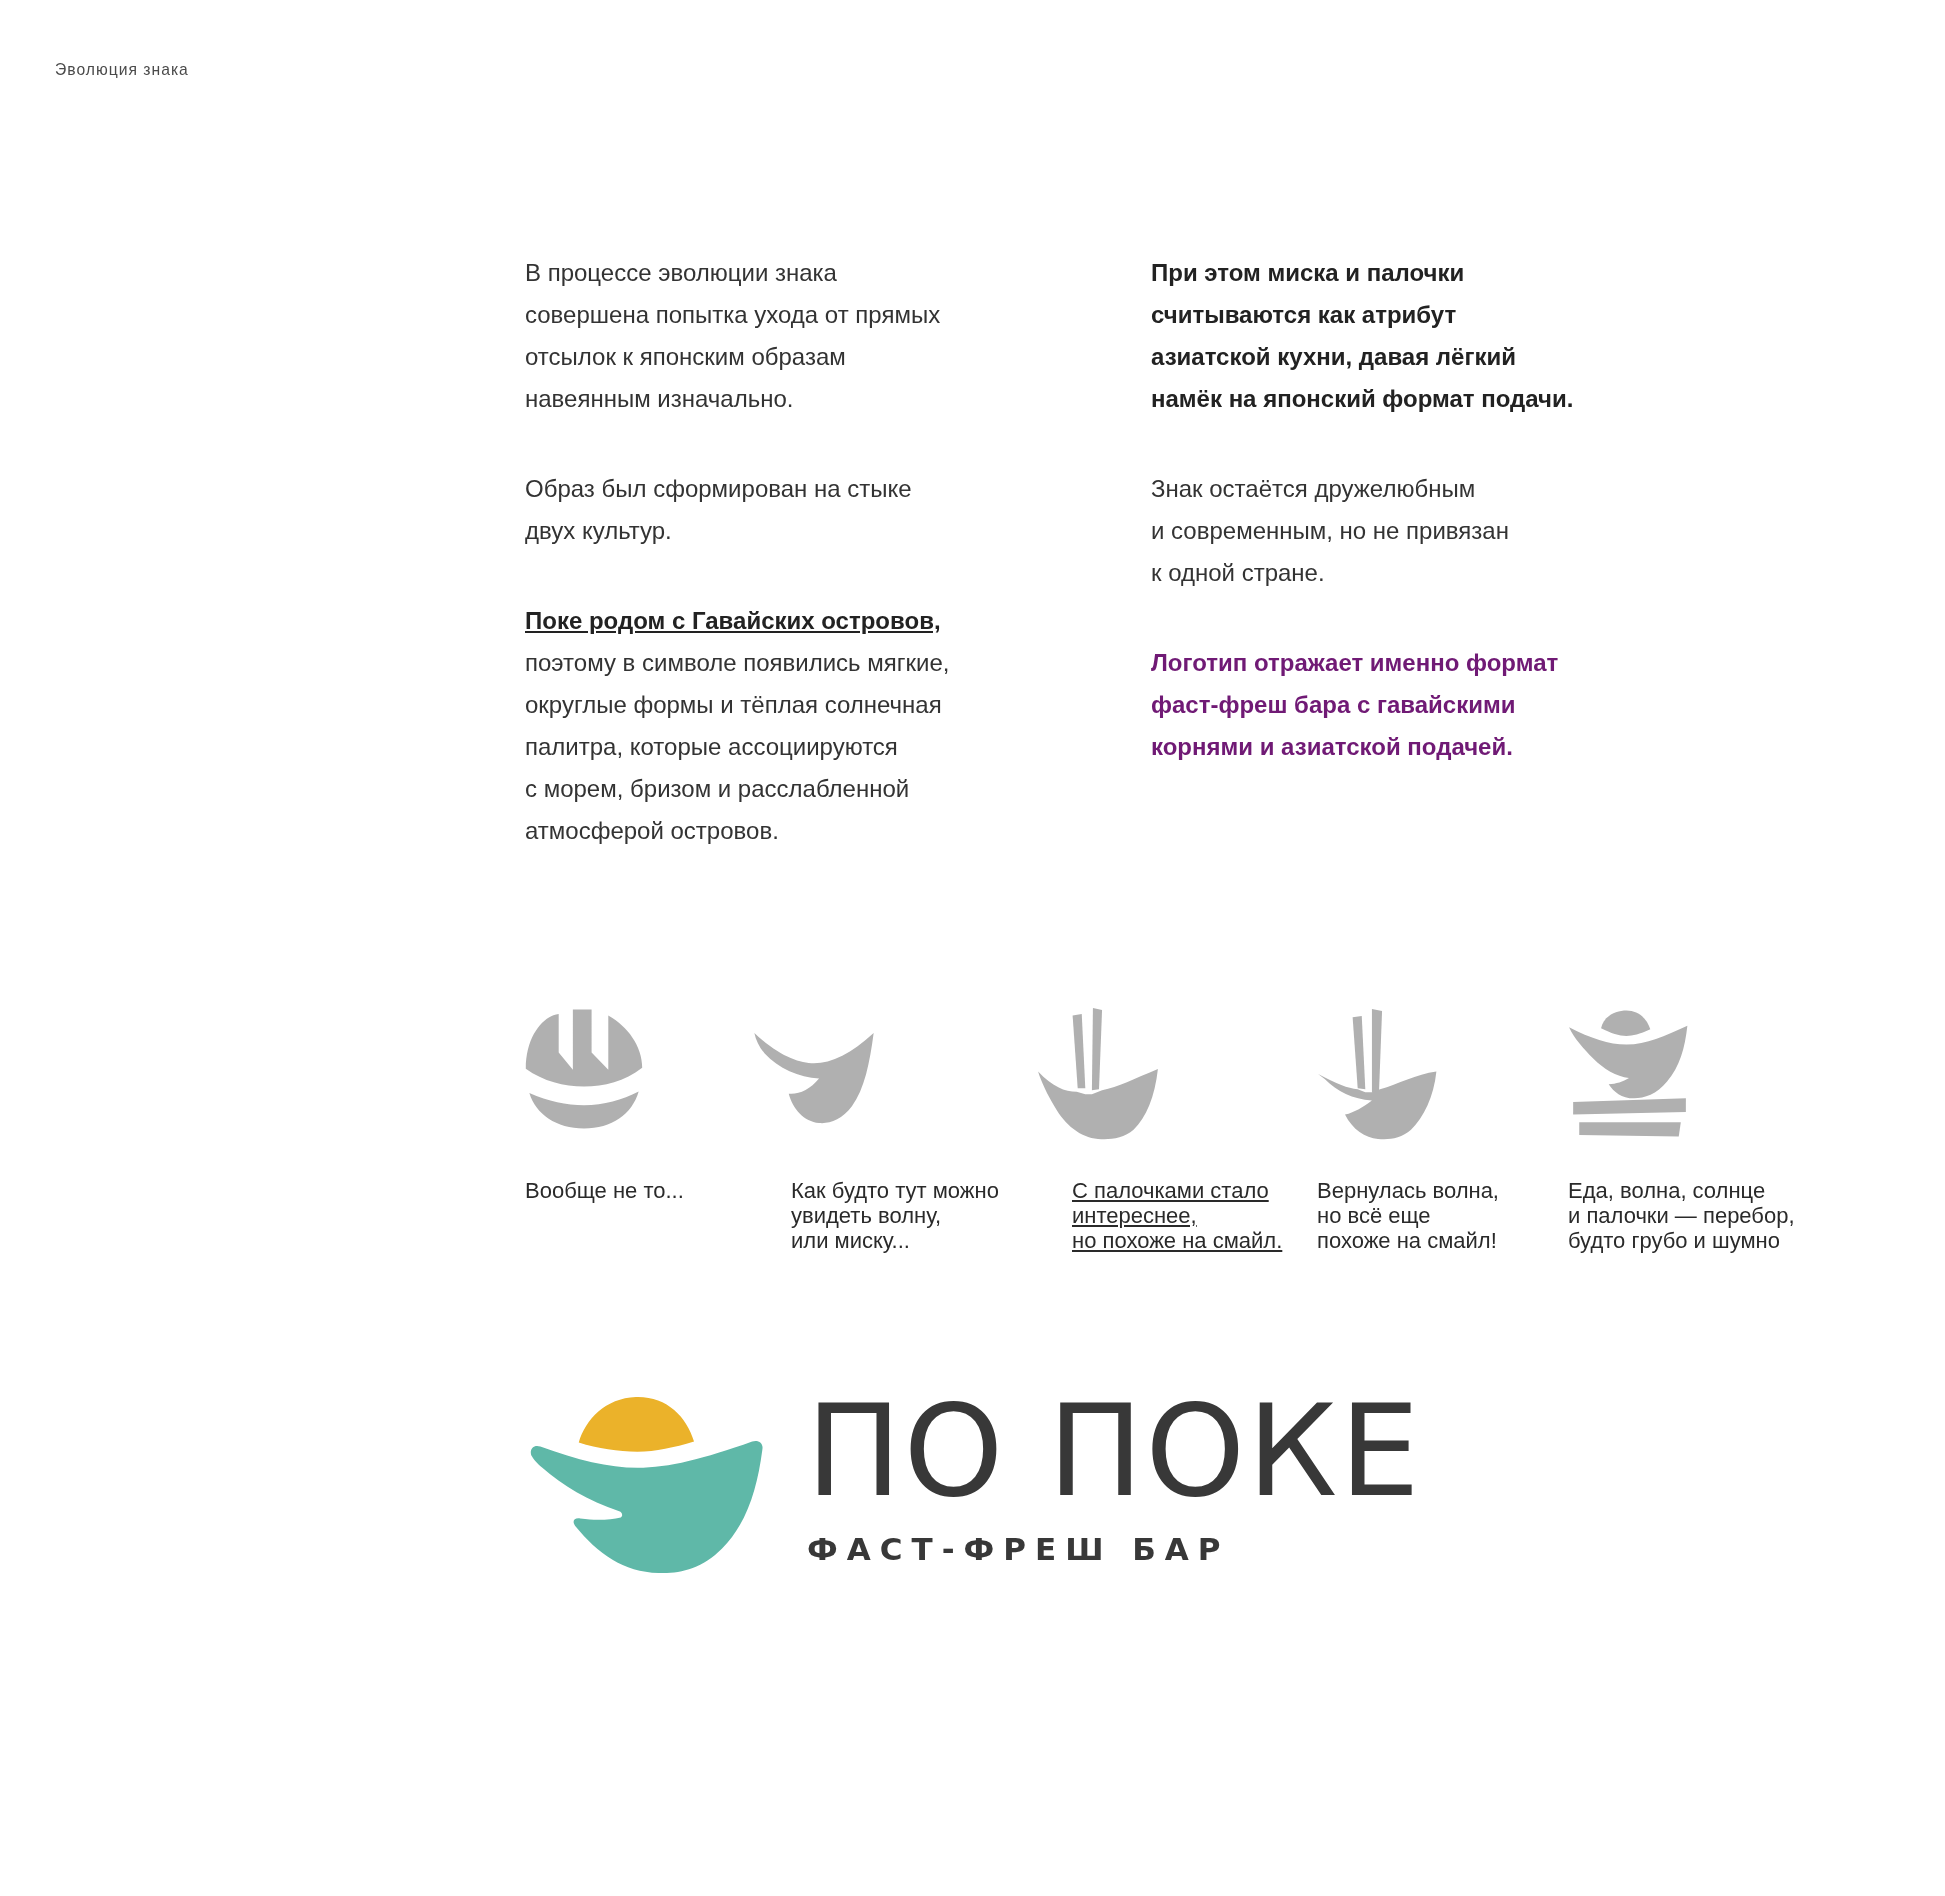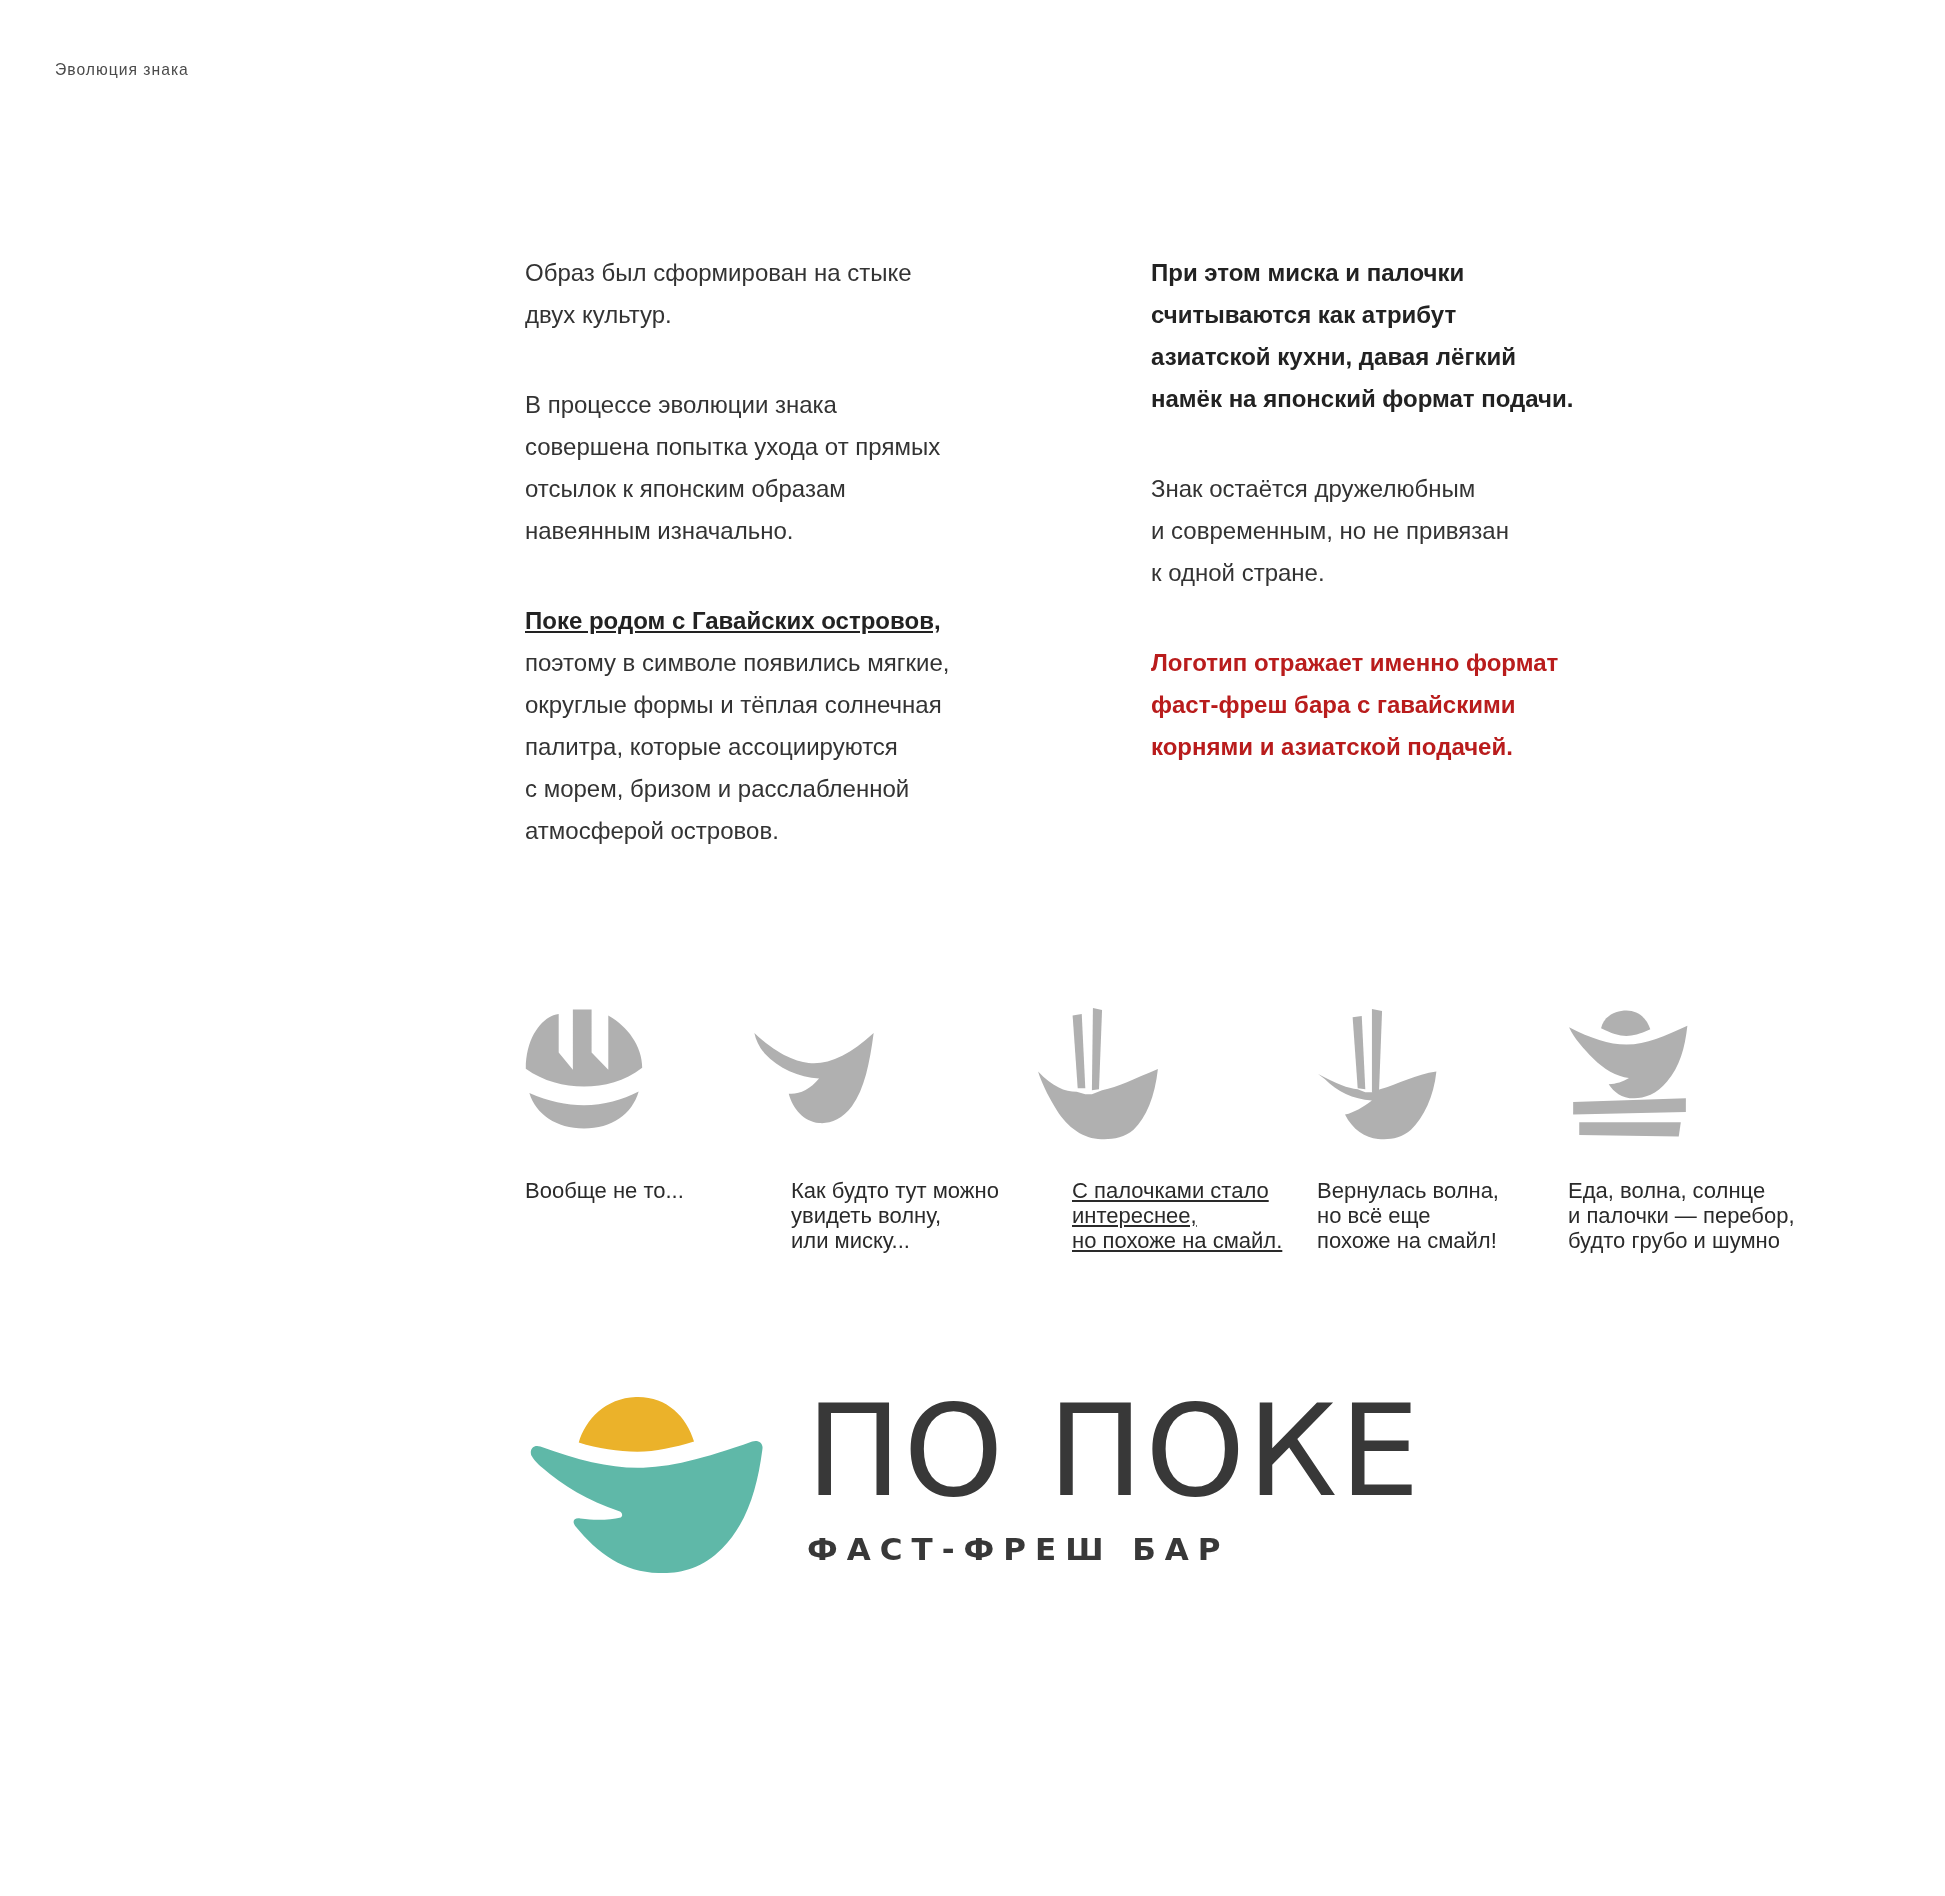--- a/index.html
+++ b/index.html
@@ -11,21 +11,21 @@
   .page-label {
     position: absolute; left: 55px; top: 61px;
     font-size: 15.7px; letter-spacing: 1px; color: #4a4a4a;
   }
   .col { position: absolute; width: 557px; }
   .col-left { left: 525px; top: 252px; }
   .col-right { left: 1151px; top: 252px; }
   .para { margin: 0 0 48px 0; font-size: 24px; line-height: 42px; white-space: pre-line; }
   .para.bold { font-weight: 700; color: #222222; }
   .para .lead { font-weight: 700; color: #222222; text-decoration: underline; }
-  .para.accent { font-weight: 700; color: #b91c1c; }
+  .para.accent { font-weight: 700; color: #701a75; }
   .icons-row { position: absolute; top: 1008px; left: 0; width: 1946px; height: 152px; }
   .icon { position: absolute; top: 0; }
   .icon svg { display: block; }
   .caption {
     position: absolute; top: 1178px; font-size: 22px; line-height: 25px;
     color: #2a2a2a; white-space: pre-line;
   }
   .logo-mark { position: absolute; left: 522px; top: 1392px; }
   .logo-title {
     position: absolute; left: 806px; top: 1388px;
@@ -37,26 +37,26 @@
     font-family: "DejaVu Sans", sans-serif; font-weight: 700;
     font-size: 31px; line-height: 41px; letter-spacing: 9px; color: #383838;
   }
 </style>
 </head>
 <body>
 
 <div class="page-label">Эволюция знака</div>
 
 <div class="col col-left">
-  <p class="para">Образ был сформирован на стыке
-двух культур.</p>
   <p class="para">В процессе эволюции знака
 совершена попытка ухода от прямых
 отсылок к японским образам
 навеянным изначально.</p>
+  <p class="para">Образ был сформирован на стыке
+двух культур.</p>
   <p class="para"><span class="lead">Поке родом с Гавайских островов,</span>
 <span>поэтому в символе появились мягкие,
 округлые формы и тёплая солнечная
 палитра, которые ассоциируются
 с морем, бризом и расслабленной
 атмосферой островов.</span></p>
 </div>
 
 <div class="col col-right">
   <p class="para bold">При этом миска и палочки

